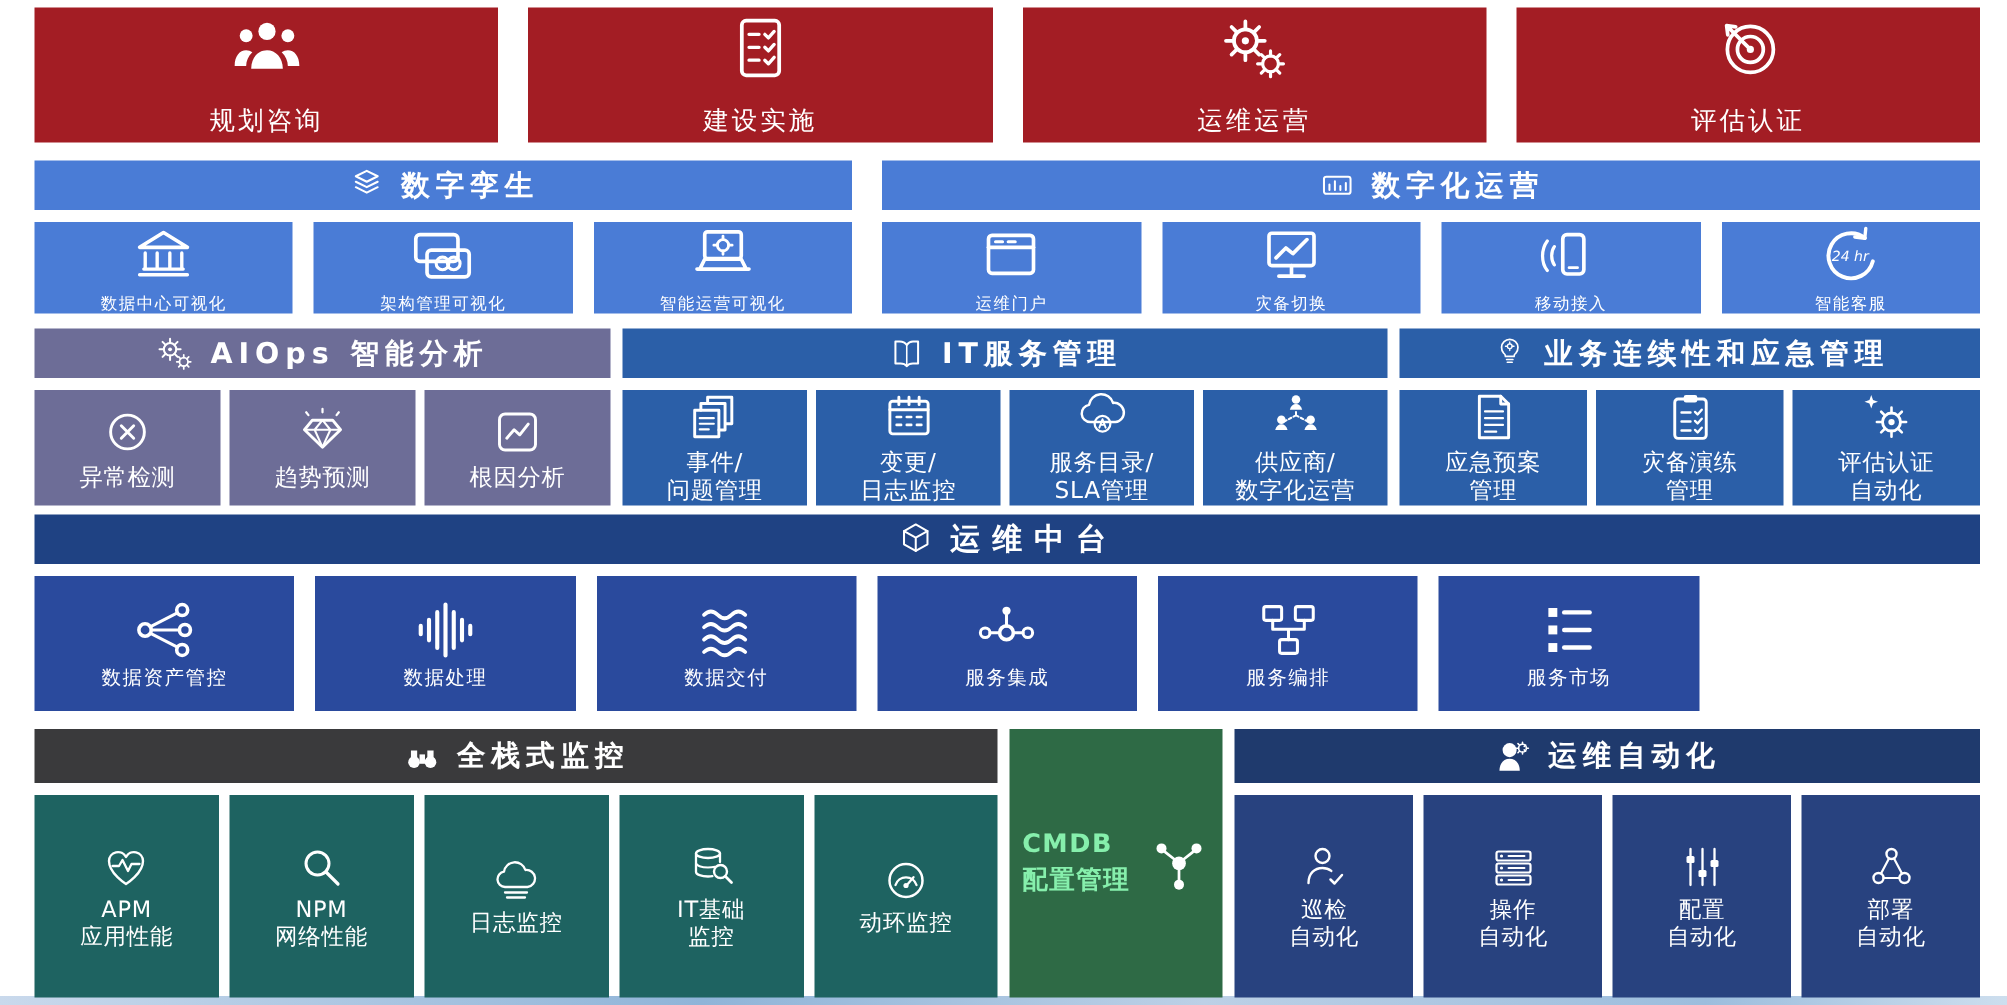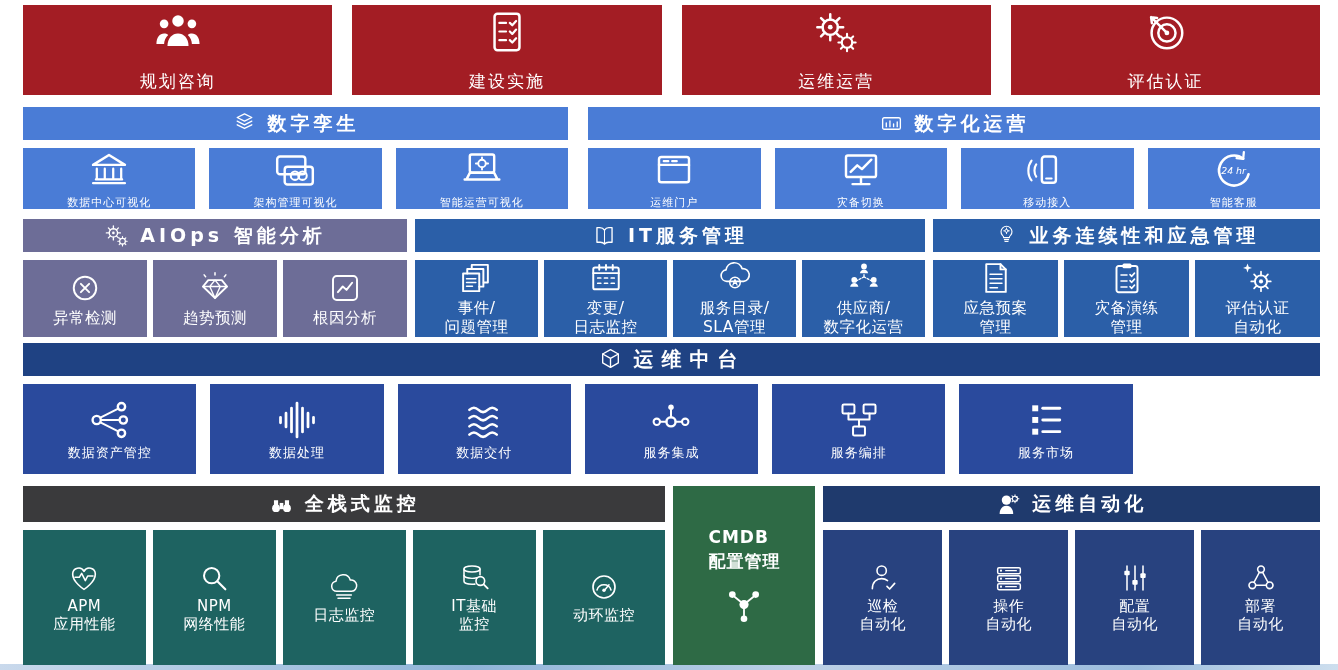--- a/index.html
+++ b/index.html
@@ -34,21 +34,21 @@
   .phase .icon{width:58px;height:46px}
   .phase .label{font-size:17px;letter-spacing:2px}
   .vis .icon{width:48px;height:45px}
   .vis .label{font-size:11px}
   .mgmt .icon{width:38px;height:36px}
   .mgmt .label{font-size:15.5px;letter-spacing:.5px}
   .mid .icon{width:46px;height:44px}
   .mid .label{font-size:13px}
   .bot .icon{width:34px;height:32px}
   .bot .label{font-size:15px;letter-spacing:.5px}
-  .cmdb{display:flex;flex-direction:column;align-items:center;justify-content:center;gap:12px;color:#ffffff;padding:8px 2px}
+  .cmdb{display:flex;flex-direction:row;align-items:center;justify-content:center;gap:12px;color:#86efac;padding:8px 2px}
   .cmdb .icon{width:42px;height:40px}
   .cmdb .label{font-size:17px;font-weight:700;line-height:1.4;letter-spacing:1px}
   .t-red{background:var(--c-red)}
   .t-blue{background:var(--c-blue)}
   .t-purple{background:var(--c-purple)}
   .t-steel{background:var(--c-steel_blue)}
   .t-royalhdr{background:var(--c-royal_header)}
   .t-royal{background:var(--c-royal_block)}
   .t-darkgray{background:var(--c-dark_gray)}
   .t-teal{background:var(--c-teal)}

